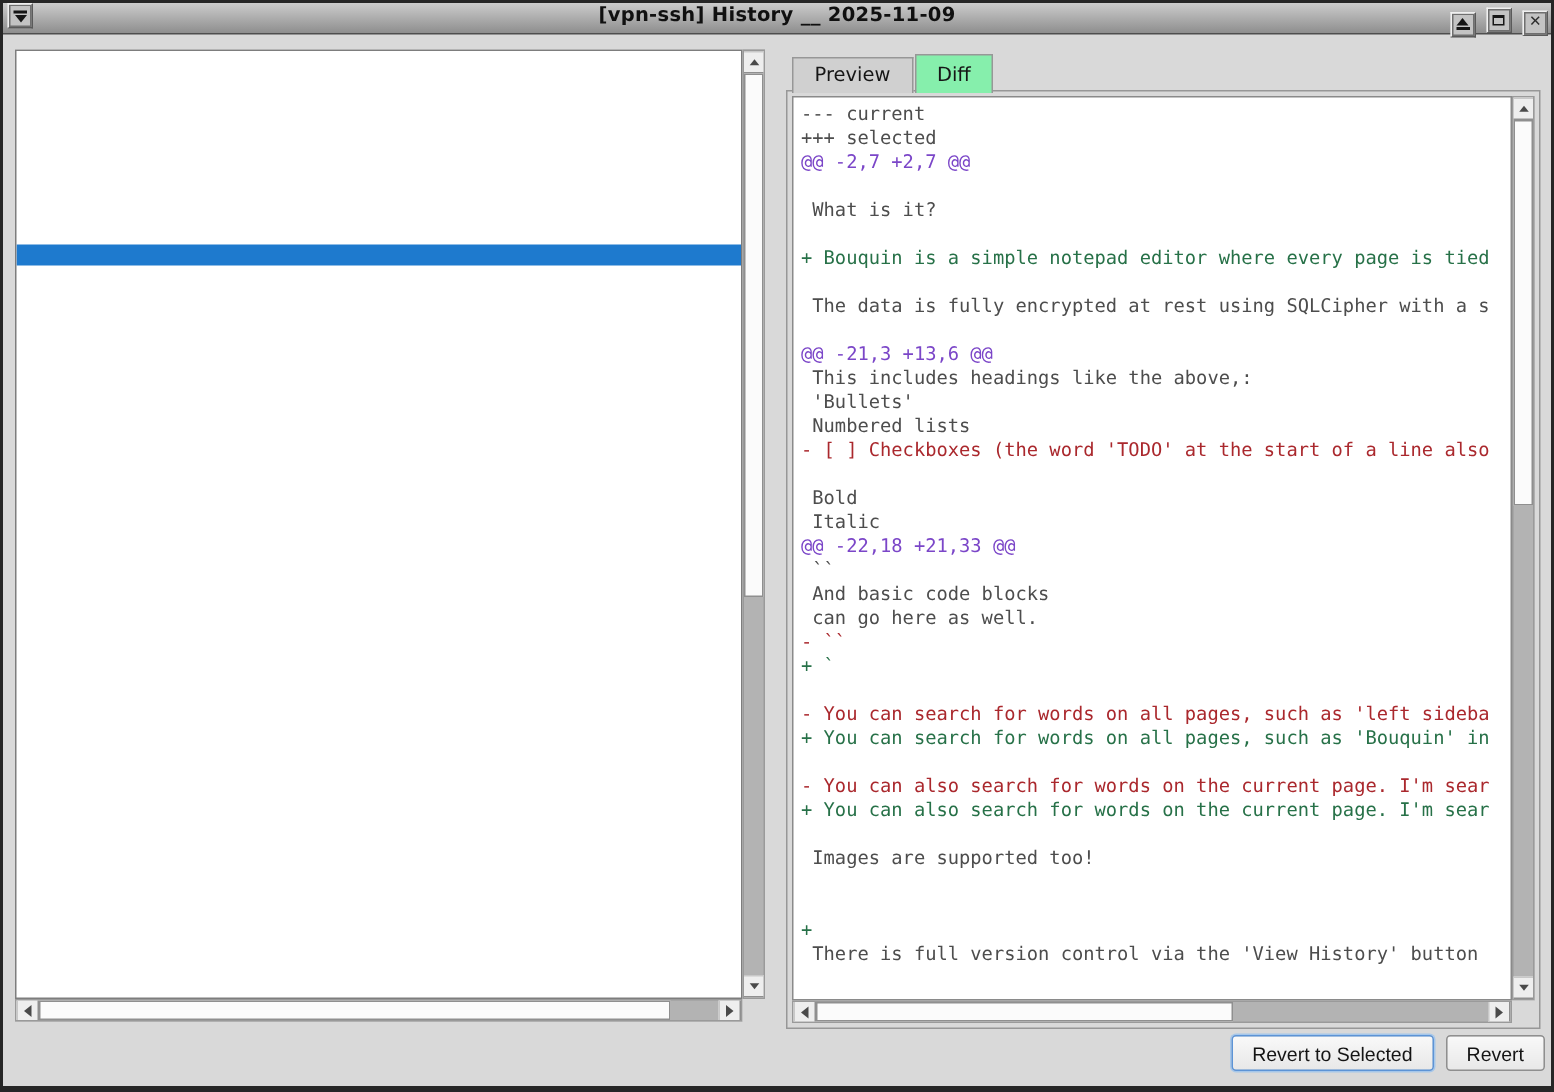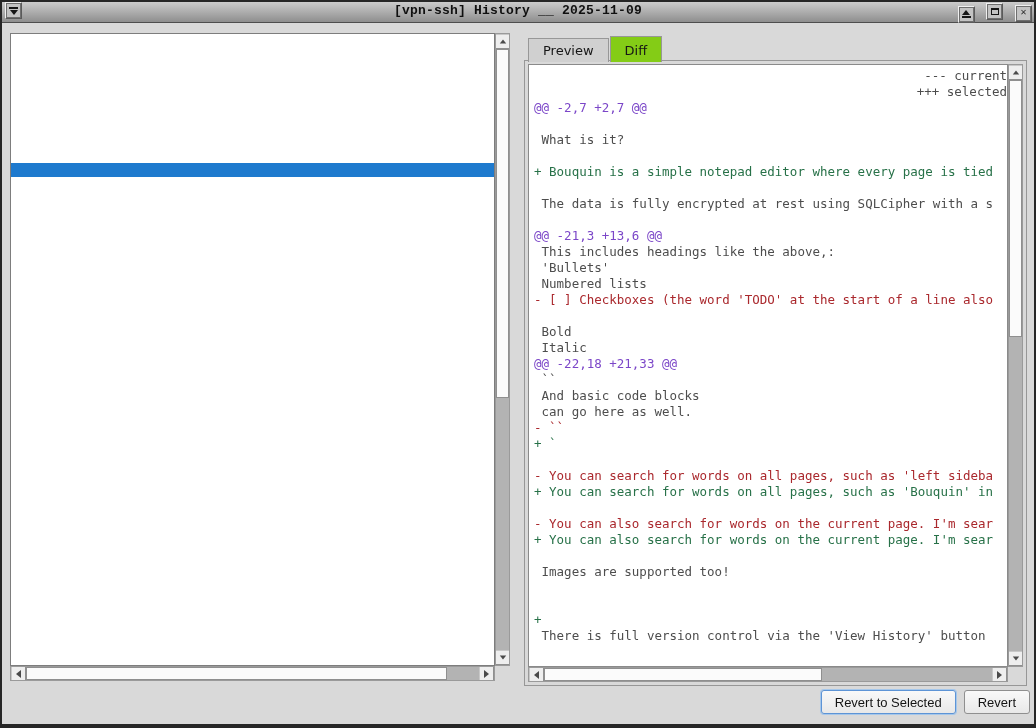--- a/index.html
+++ b/index.html
@@ -9,21 +9,20 @@
   }
   .window::after {
     content:""; position:absolute; inset:0; pointer-events:none; z-index:60;
     border:2px solid #262626; border-bottom-width:4px;
   }
   
   .titlebar {
     position:absolute; left:0; top:0; right:0; height:22px;
     background:linear-gradient(#d2d2d2,#8e8e8e);
     border-bottom:1px solid #4e4e4e;
-    font-family:Liberation Mono, monospace;
   }
   .titlebar .title {
     position:absolute; left:0; right:0; top:3px; text-align:center;
     font-size:13px; font-weight:bold; color:#101010; letter-spacing:0.2px;
   }
   .tb-btn {
     position:absolute; top:2px; width:17px; height:17px; box-sizing:border-box;
     background:#c3c3c3; border:1px solid;
     border-color:#f0f0f0 #5a5a5a #5a5a5a #f0f0f0;
     box-shadow:inset 0 0 0 1px #6f6f6f;
@@ -70,34 +69,34 @@
 
   
   .notebook { position:absolute; left:524px; top:36px; width:503px; height:650px; }
   .tabs { position:relative; height:25px; padding-left:4px; z-index:2; }
   .tab {
     display:inline-block; box-sizing:border-box; height:24px; margin-top:2px; margin-right:1px;
     padding:4px 14px 0 14px; font-size:13px; color:#161616;
     background:#d0d0d0; border:1px solid #979797; border-bottom:none; vertical-align:bottom;
   }
   .tab.active {
-    background:#84cc16; height:26px; margin-top:0; padding-top:6px; position:relative; z-index:3;
+    background:#86efac; height:26px; margin-top:0; padding-top:6px; position:relative; z-index:3;
   }
   .pane {
     position:absolute; left:0; top:24px; right:0; bottom:0; z-index:1;
     background:#d9d9d9; border:1px solid #979797; box-sizing:border-box; padding:3px;
   }
   .pane-grid { width:100%; height:100%; display:grid; grid-template-columns:1fr 15px; grid-template-rows:1fr 15px; }
   .diff-area {
     background:#ffffff; border:1px solid #8a8a8a; box-sizing:border-box;
     overflow:hidden; padding:3px 0 0 5px;
     font-family:"DejaVu Sans Mono", monospace; font-size:12.5px;
   }
   .diff-line { min-height:16px; line-height:16px; white-space:pre; color:#4d4d4d; }
-  .t-meta    { color:#4d4d4d;text-align:right; }
+  .t-meta    { color:#4d4d4d; }
   .t-context { color:#4d4d4d; }
   .t-hunk    { color:#7b46c8; }
   .t-del     { color:#aa282d; }
   .t-add     { color:#277148; }
 
   
   .footer { position:absolute; top:690px; right:6px; display:flex; gap:8px;justify-content:center; }
   .btn {
     height:24px; padding:0 13px; box-sizing:border-box;
     display:flex; align-items:center; font-size:13px; color:#141414;

